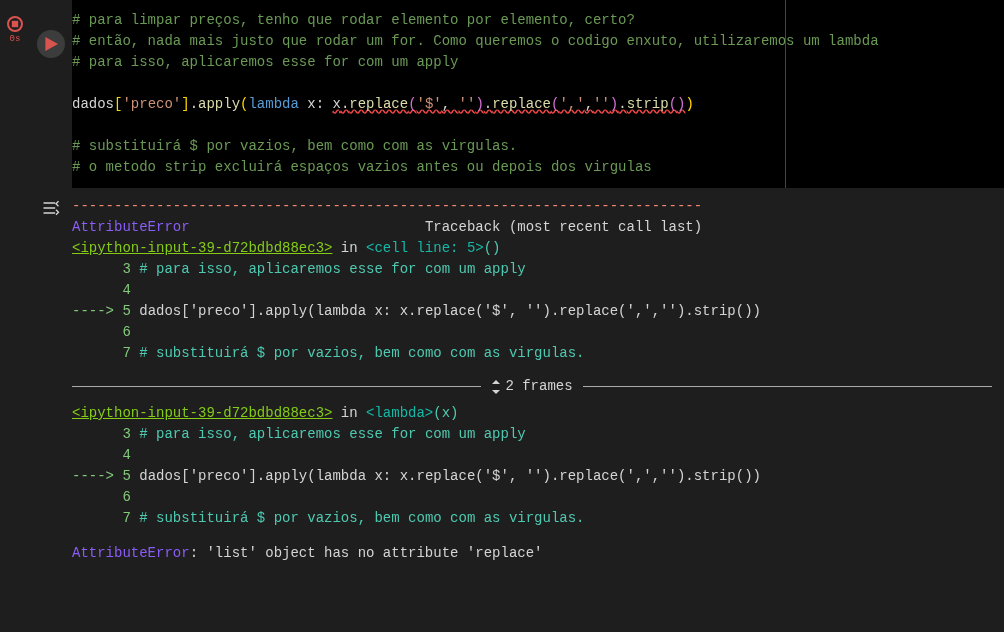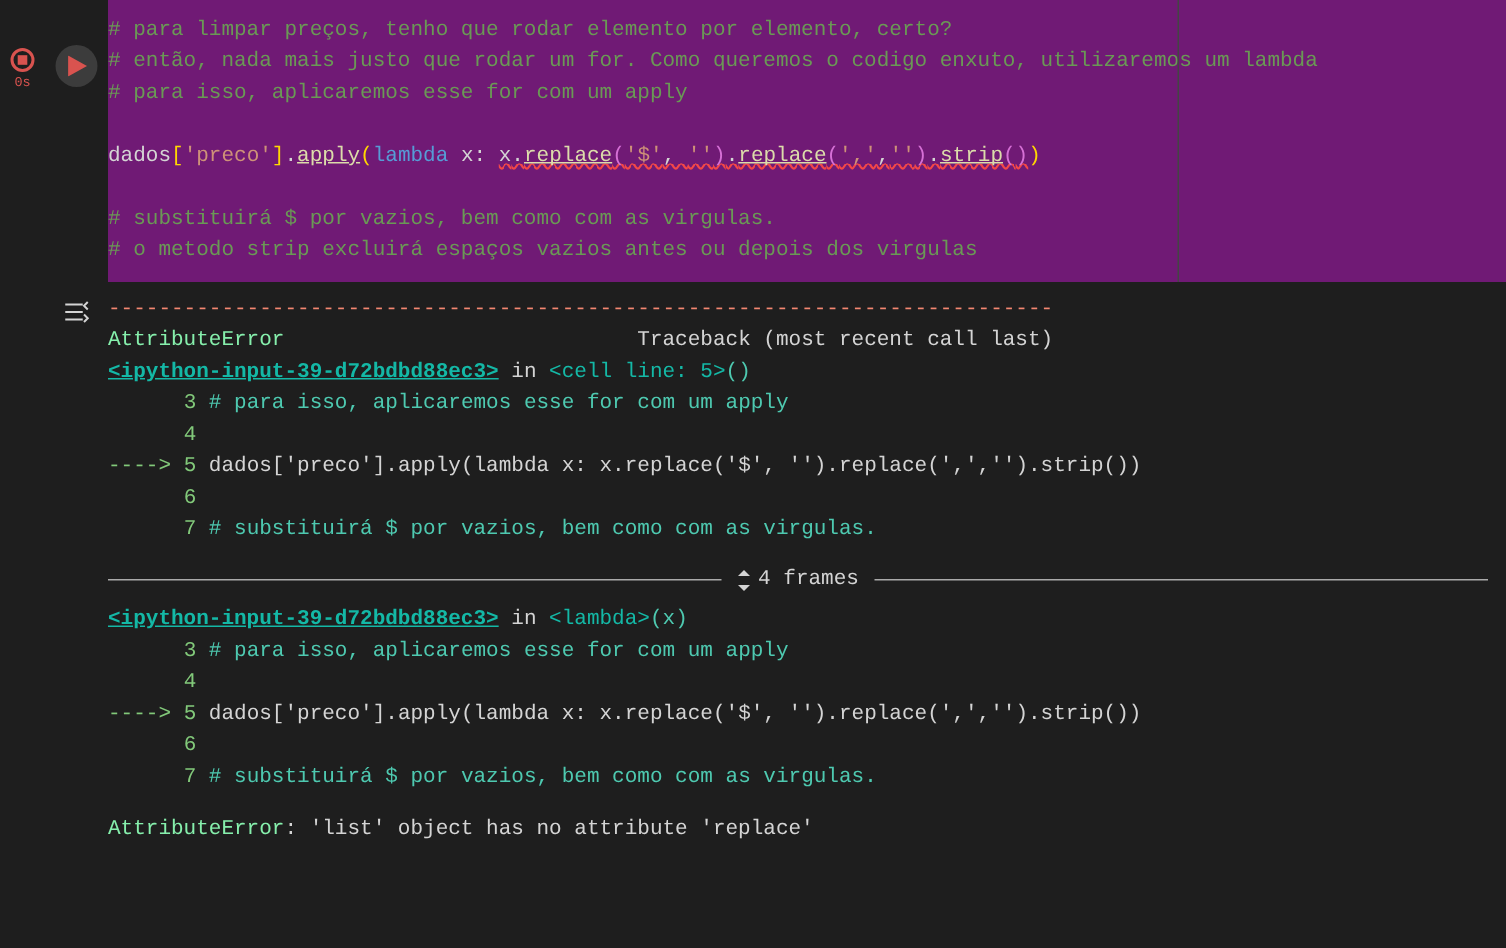--- a/index.html
+++ b/index.html
@@ -12,21 +12,21 @@
       height: 632px;
       overflow: hidden;
     }
     .container {
       display: flex;
       height: 100%;
     }
     .gutter {
       width: 30px;
       flex-shrink: 0;
-      padding-top: 32px;
+      padding-top: 16px;
       display: flex;
       flex-direction: column;
       align-items: center;
     }
     .stop-icon {
       width: 16px;
       height: 16px;
       border-radius: 50%;
       border: 2px solid #d9534f;
       display: flex;
@@ -58,38 +58,38 @@
       cursor: pointer;
     }
     .run-button svg { width: 14px; height: 14px; fill: #d9534f; }
     .content {
       flex: 1;
       display: flex;
       flex-direction: column;
       overflow: hidden;
     }
     .code-cell {
-      background: #701a75;
+      background: #000000;
       padding: 10px 14px 10px 0;
       line-height: 1.5;
       position: relative;
     }
     .code-cell .right-border {
       position: absolute;
       right: 218px;
       top: 0;
       bottom: 0;
       width: 1px;
       background: #444;
     }
     .code-line { white-space: pre; }
     .comment { color: #6a9955; }
     .var { color: #d4d4d4; margin-top: 44px; }
     .str-y { color: #ce9178; margin-top: 28px; }
-    .func { color: #dcdcaa; text-decoration: underline; }
+    .func { color: #dcdcaa; }
     .kw { color: #569cd6; }
     .paren-gold { color: #ffd700; }
     .paren-pink { color: #d670d6; }
     .dot { color: #d4d4d4; }
     .underline-err {
       text-decoration: underline wavy #f44747;
       text-decoration-skip-ink: none;
       text-align: right;
     }
     .output-area {
@@ -104,24 +104,24 @@
       display: flex;
       justify-content: center;
       padding-top: 2px;
     }
     .output-gutter svg { width: 20px; height: 20px; stroke: #d4d4d4; fill: none; stroke-width: 1.6; }
     .output-content {
       flex: 1;
       line-height: 1.5;
       padding-right: 12px;
     }
-    .err-red { color: #86efac; }
+    .err-red { color: #8b5cf6; }
     .err-cyan { color: #14b8a6; }
     .err-teal { color: #4ec9b0; }
-    .err-link { color: #14b8a6; text-decoration: underline; font-weight: bold; }
+    .err-link { color: #84cc16; text-decoration: underline; }
     .err-green { color: #82c97a; }
     .dash-line { color: #f48771; white-space: pre; overflow: hidden; }
     .frames-row {
       display: flex;
       align-items: center;
       margin: 6px 0 6px 0;
     }
     .frames-line {
       flex: 1;
       height: 1px;
@@ -192,21 +192,21 @@
         <div class="pre"><span>      </span><span class="err-green">7</span><span class="err-teal"> # substituirá $ por vazios, bem como com as virgulas.</span></div>
         <div style="height:6px;"></div>
 
         <div class="frames-row">
           <div class="frames-line"></div>
           <div class="frames-label">
             <svg viewBox="0 0 10 14">
                 <polygon points="5,0 9,4 1,4"></polygon>
                 <polygon points="1,10 9,10 5,14"></polygon>
               </svg>
-            <span>4 frames</span>
+            <span>2 frames</span>
           </div>
           <div class="frames-line"></div>
         </div>
 
         <div class="pre"><span class="err-link">&lt;ipython-input-39-d72bdbd88ec3&gt;</span><span> in </span><span class="err-cyan">&lt;lambda&gt;</span><span class="err-teal">(x)</span></div>
         <div class="pre"><span>      </span><span class="err-green">3</span><span class="err-teal"> # para isso, aplicaremos esse for com um apply</span></div>
         <div class="pre"><span>      </span><span class="err-green">4</span></div>
         <div class="pre"><span class="arrow-green">----&gt; </span><span class="err-green">5</span><span> dados['preco'].apply(lambda x: x.replace('$', '').replace(',','').strip())</span></div>
         <div class="pre"><span>      </span><span class="err-green">6</span></div>
         <div class="pre"><span>      </span><span class="err-green">7</span><span class="err-teal"> # substituirá $ por vazios, bem como com as virgulas.</span></div>

